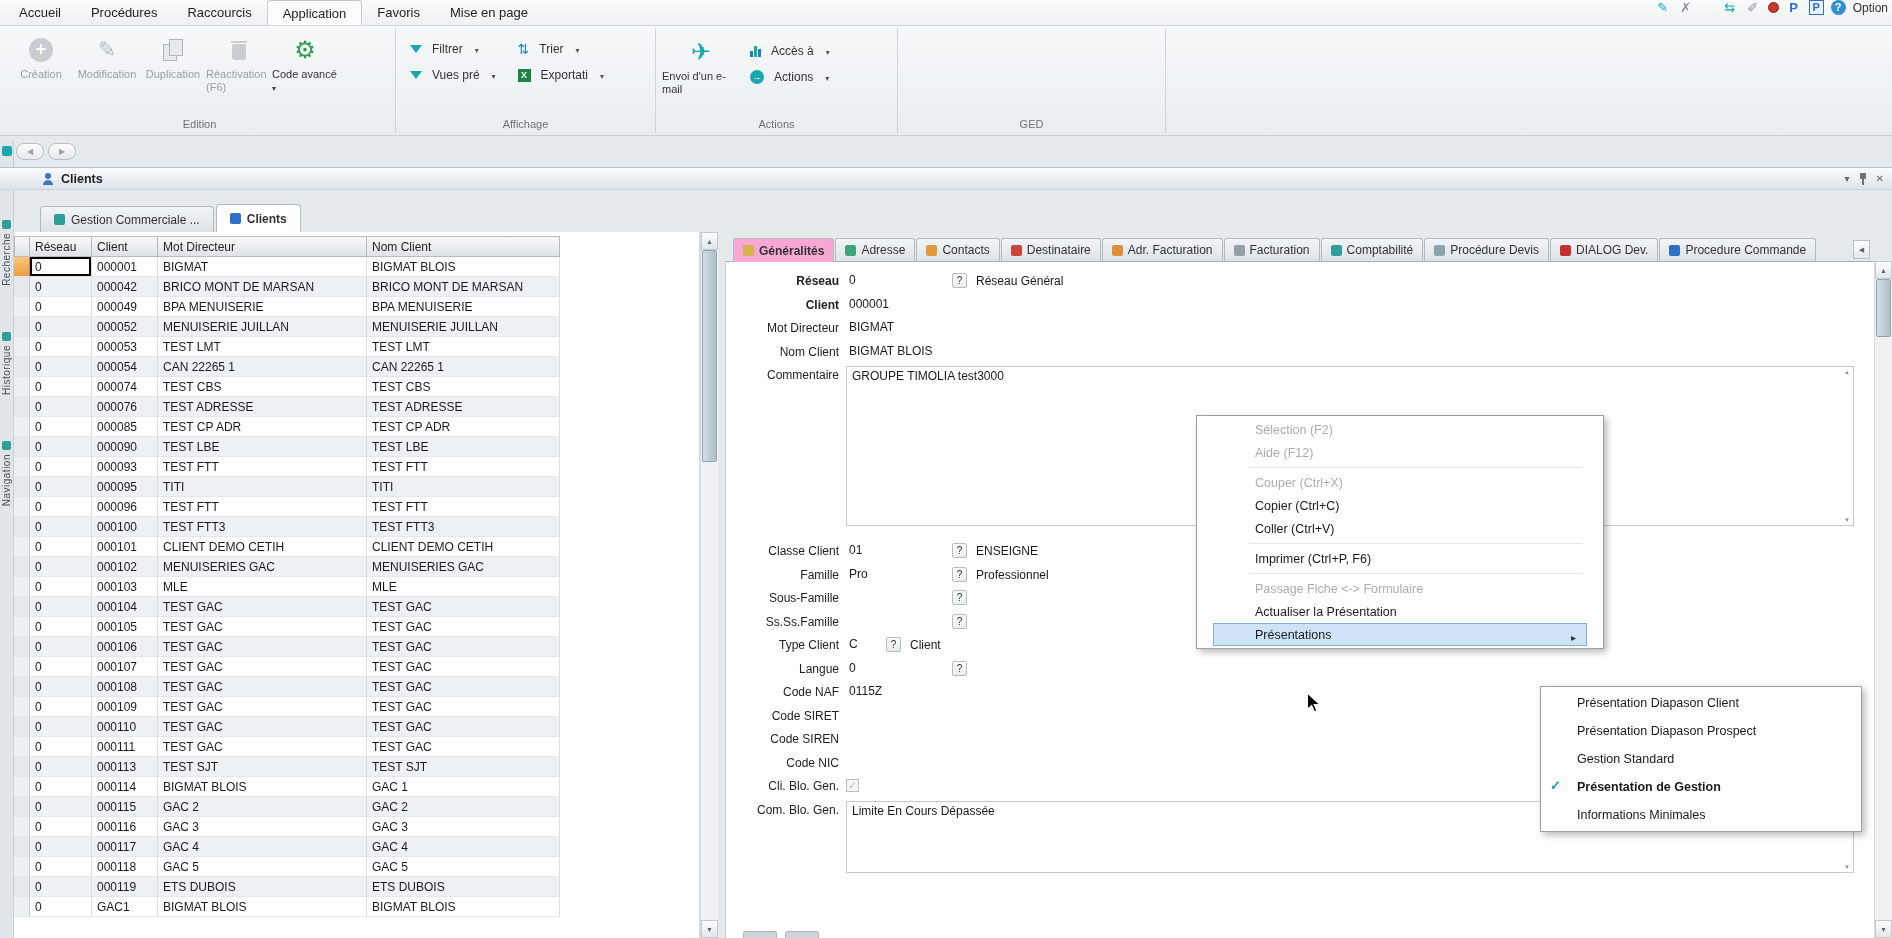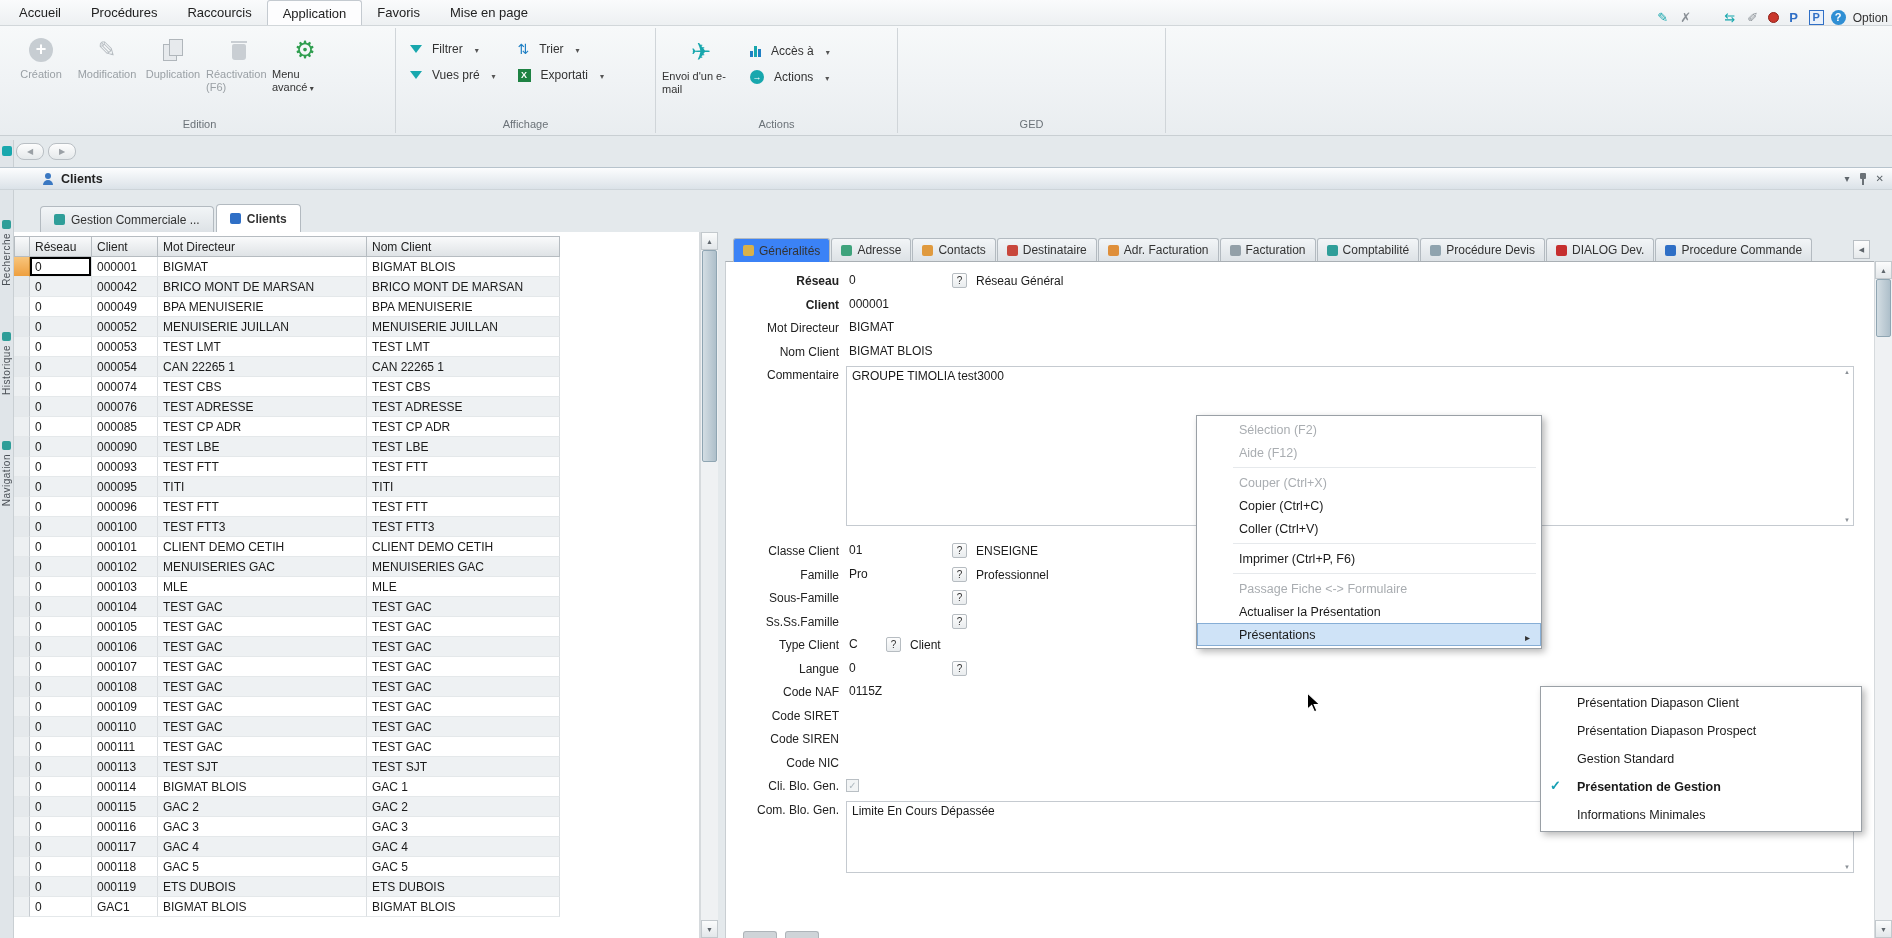--- a/index.html
+++ b/index.html
@@ -1,20 +1,20 @@
 <!DOCTYPE html>
 <html><head>
 <meta charset="utf-8">
 <style>
   *{margin:0;padding:0;box-sizing:border-box}
   body{font-family:"Liberation Sans",sans-serif;background:#fff}
   .screen{position:relative;width:1892px;height:938px;background:#e4e9ec;overflow:hidden;font-size:12px;color:#1a1a1a}
 
   
-  .menubar{position:absolute;left:0;top:0;right:0;height:26px;background:linear-gradient(#fafbfc,#edf0f2);border-bottom:1px solid #d2d7da;display:flex;align-items:flex-end;z-index:5}
+  .menubar{position:absolute;left:0;top:0;right:0;height:26px;background:linear-gradient(#fafbfc,#edf0f2);border-bottom:1px solid #d2d7da;display:flex;align-items:flex-start;z-index:5}
   .menu-items{display:flex;height:100%;align-items:stretch;padding-left:4px}
   .menu-item{padding:0 15px;display:flex;align-items:center;font-size:13px;color:#222;cursor:default}
   .menu-item.active{background:#fdfdfe;border:1px solid #c4cad0;border-bottom:none;border-radius:3px 3px 0 0;margin-top:0}
   .menu-right{margin-left:auto;display:flex;align-items:center;gap:7px;padding-right:4px}
   .mi{font-size:13px;color:#8a9096;width:16px;text-align:center}
   .mi.teal{color:#18a7ad}
   .mi.red-dot{width:11px;height:11px;border-radius:50%;background:#c9372c;border:1px solid #8f2118}
   .mi.p-letter{color:#2f6fc6;font-weight:bold;font-size:13px}
   .mi.p-box{width:15px;height:15px;border:1px solid #2f6fc6;color:#2f6fc6;font-weight:bold;font-size:11px;line-height:13px;text-align:center;background:#eaf1fa}
   .mi.help{width:15px;height:15px;border-radius:50%;background:#2f8fd4;color:#fff;font-weight:bold;font-size:11px;line-height:15px;text-align:center}
@@ -112,21 +112,21 @@
   .vscroll{position:absolute;width:18px;background:#eff1f3;border-left:1px solid #d6dadd;display:flex;flex-direction:column}
   .vscroll.grid-scroll{left:700px;top:232px;bottom:0}
   .vscroll.form-scroll{right:0;top:261px;bottom:0}
   .sarrow{height:18px;flex:none;display:flex;align-items:center;justify-content:center;font-size:7px;color:#5f666c;background:linear-gradient(#fbfcfc,#e3e7ea);border:1px solid #c3c9cd}
   .sthumb{flex:none;margin:0 1px;background:linear-gradient(90deg,#d3dde3,#aebfca);border:1px solid #8fa5b2;border-radius:2px}
   .sfill{flex:1}
 
   
   .detail-tabs{position:absolute;left:733px;top:238px;height:23px;display:flex;gap:1px;z-index:3}
   .dtab{display:flex;align-items:center;gap:5px;padding:0 9px;border:1px solid #b3bac0;border-bottom:none;border-radius:3px 3px 0 0;background:linear-gradient(#f2f5f7,#dde2e6);font-size:12px;color:#333;white-space:nowrap;cursor:default}
-  .dtab.active{background:#3b82f6;font-weight:normal;position:relative;top:0;height:24px}
+  .dtab.active{background:#f9a8d4;font-weight:bold;position:relative;top:0;height:24px}
   .dticon2{width:11px;height:11px;border-radius:2px;display:inline-block;flex:none}
   .tab-overflow{position:absolute;right:22px;top:240px;width:17px;height:19px;border:1px solid #b9bfc4;background:linear-gradient(#fdfdfd,#e5e9eb);font-size:7px;color:#5f666c;display:flex;align-items:center;justify-content:center;z-index:3}
   .detail-form-area{position:absolute;left:725px;top:261px;right:18px;bottom:0;background:#fff;border-top:1px solid #a9afb4;border-left:1px solid #c9ced2;overflow:hidden}
   .form{padding:10px 20px 0 4px}
   .frow{display:flex;align-items:flex-start;height:18px;margin-bottom:5.5px}
   .frow.tarow{height:auto}
   .frow.gap{margin-bottom:16px}
   .flabel{width:116px;flex:none;text-align:right;padding-right:7px;padding-top:2px;font-size:12px;color:#222}
   .flabel.bold{font-weight:bold}
   .fval{display:flex;align-items:flex-start;flex:1;min-width:0}
@@ -137,21 +137,21 @@
   .fdesc{font-size:12px;margin-left:9px;padding-top:2px;white-space:nowrap}
   .ftext{flex:1;border:1px solid #c5cad0;font-size:12px;padding:2px 18px 2px 5px;position:relative;background:#fff;overflow:hidden}
   .ftext::before{content:"▲";position:absolute;top:2px;right:3px;font-size:6px;color:#8a9096}
   .ftext::after{content:"▼";position:absolute;bottom:2px;right:3px;font-size:6px;color:#8a9096}
   .fcheck{width:13px;height:13px;border:1px solid #b9bfc4;background:#f2f4f5;color:#aeb9bf;font-size:10px;display:flex;align-items:center;justify-content:center;margin-top:2px}
   .fcheck.checked::before{content:"✓"}
   .bottom-btns{position:absolute;left:743px;bottom:0;display:flex;gap:8px;z-index:2}
   .bottom-btns span{width:34px;height:7px;background:#cfd4d8;border:1px solid #aeb4b9;border-bottom:none;border-radius:3px 3px 0 0}
 
   
-  .ctx{position:absolute;left:1196px;top:415px;width:346px;background:#fff;border:1px solid #9aa0a6;box-shadow:3px 3px 7px rgba(0,0,0,.28);padding:2px 0;z-index:20}
+  .ctx{position:absolute;left:1196px;top:415px;width:408px;background:#fff;border:1px solid #9aa0a6;box-shadow:3px 3px 7px rgba(0,0,0,.28);padding:2px 16px;z-index:20}
   .ctx-item{height:23px;display:flex;align-items:center;padding-left:42px;font-size:12.5px;color:#1a1a1a;position:relative;cursor:default}
   .ctx-item.disabled{color:#a9adb1}
   .ctx-item.hl{background:#cfe3f7;box-shadow:inset 0 0 0 1px #86aed6}
   .ctx-arrow{position:absolute;right:11px;top:7px}
   .ctx-arrow::before{content:"▸";font-size:10px;color:#333}
   .ctx-sep{height:7px;position:relative}
   .ctx-sep::after{content:"";position:absolute;left:36px;right:5px;top:3px;border-top:1px solid #e6e9ec}
   .sub{position:absolute;left:1540px;top:686px;width:322px;background:#fff;border:1px solid #9aa0a6;box-shadow:3px 3px 7px rgba(0,0,0,.28);padding:2px 0;z-index:21}
   .sub-item{height:28px;display:flex;align-items:center;padding-left:36px;font-size:12.5px;color:#1a1a1a;position:relative;cursor:default}
   .sub-item.bold{font-weight:bold}
@@ -208,21 +208,21 @@
           <span class="blabel">Duplication</span>
         </div>
         <div class="bigbtn disabled">
           <span class="icwrap">
               <span class="trash-ic"></span>
             </span>
           <span class="blabel">Réactivation (F6)</span>
         </div>
         <div class="bigbtn">
           <span class="icwrap gear">⚙</span>
-          <span class="blabel caretafter">Menu avancé</span>
+          <span class="blabel caretafter">Code avancé</span>
         </div>
       </div>
       <div class="rlabel">Edition</div>
     </div>
 
     <div class="rgroup" style="left:396px;width:260px">
       <div class="sgrid">
         <div class="sbtn">
           <span class="funnel-ic"></span>
           <span>Filtrer</span>

